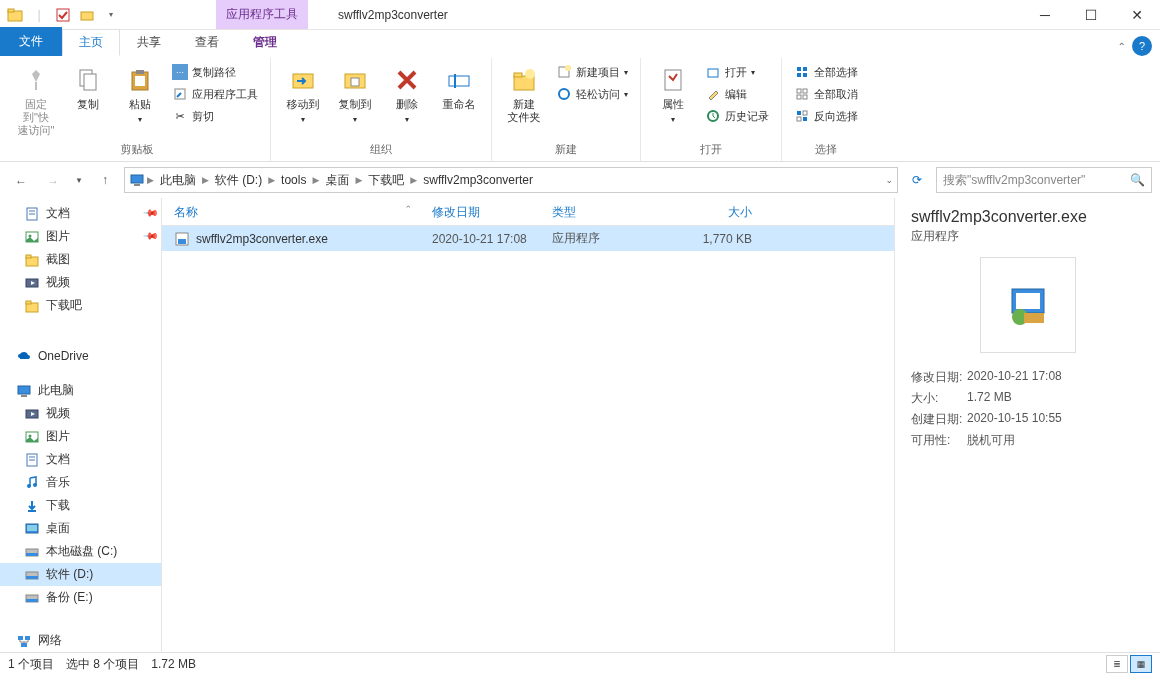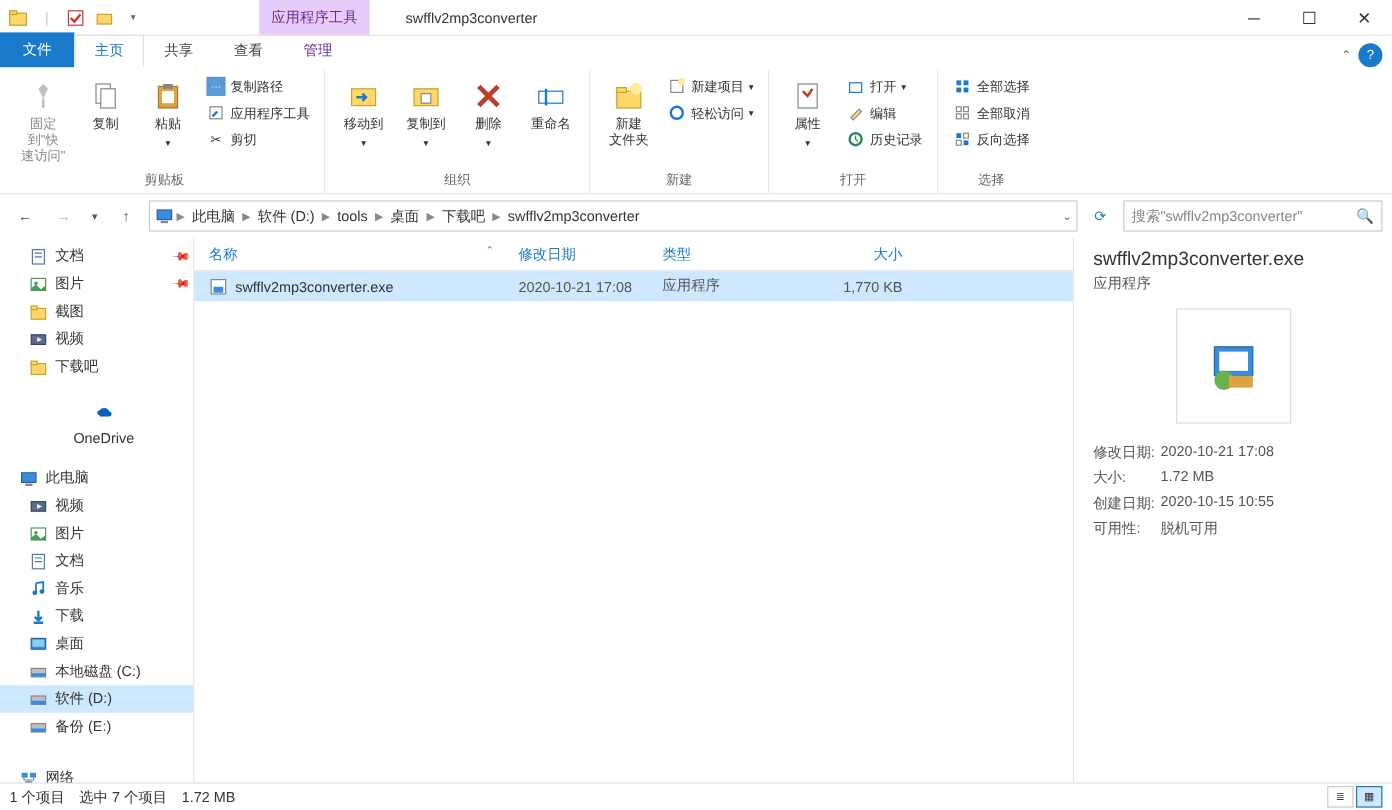--- a/index.html
+++ b/index.html
@@ -12,21 +12,21 @@
 .tb-contextual { background: #e6ccfa; color: #6b2e8e; padding: 2px 10px; font-size: 12px; margin-left: 90px; height: 100%; display: flex; align-items: center; }
 .tb-title { margin-left: 30px; font-size: 12px; }
 .tb-controls { margin-left: auto; display: flex; }
 .tb-btn { width: 46px; height: 30px; display: flex; align-items: center; justify-content: center; font-size: 14px; }
 
 
 .tabs { height: 26px; display: flex; align-items: flex-end; background: #fff; padding-left: 0; }
 .tab { padding: 4px 16px; font-size: 12px; color: #444; border: 1px solid transparent; cursor: pointer; }
 .tab.file { background: #1979ca; color: #fff; padding: 5px 18px; text-align: center; }
 .tab.active { border: 1px solid #e0e0e0; border-bottom-color: #fff; background: #fff; color: #1979ca; }
-.tab.contextual { color: #6b2e8e; }
+.tab.contextual { color: #6b2e8e; font-weight: bold; }
 .tabs-right { margin-left: auto; display: flex; align-items: center; padding-right: 8px; gap: 6px; }
 .help-icon { width: 20px; height: 20px; border-radius: 50%; background: #1979ca; color: #fff; display: flex; align-items: center; justify-content: center; font-size: 11px; }
 
 
 .ribbon { height: 106px; background: #fff; border-bottom: 1px solid #e0e0e0; display: flex; padding: 2px 4px 0; }
 .group { display: flex; flex-direction: column; padding: 0 8px; border-right: 1px solid #e8e8e8; }
 .group-body { flex: 1; display: flex; gap: 4px; padding-top: 4px; }
 .group-label { text-align: center; color: #666; font-size: 11px; padding: 2px 0 4px; }
 .rbtn-large { display: flex; flex-direction: column; align-items: center; justify-content: flex-start; width: 48px; padding: 2px 2px; gap: 2px; text-align: center; font-size: 11px; line-height: 13px; }
 .rbtn-icon-l { width: 32px; height: 32px; display: flex; align-items: center; justify-content: center; }
@@ -431,21 +431,21 @@
       </div>
       <div class="side-item">
         <div class="side-icon">
           <svg width="16" height="16">
             <rect x="2" y="5" width="12" height="9" fill="#ffd76a" stroke="#c9a227"></rect>
             <rect x="2" y="3" width="5" height="3" fill="#ffd76a" stroke="#c9a227"></rect>
           </svg>
         </div>
         <span>下载吧</span>
       </div>
-      <div class="side-item l1" style="margin-top: 16px; flex-direction: column;">
+      <div class="side-item l1" style="margin-top: 28px;">
         <div class="side-icon">
           <svg width="16" height="16">
             <path d="M4 10 Q2 10 2 8 Q2 6 4 6 Q5 4 8 4 Q11 4 12 7 Q14 7 14 9 Q14 11 12 11 L4 11 Z" fill="#0364b8"></path>
           </svg>
         </div>
         <span>OneDrive</span>
       </div>
       <div class="side-item l1" style="margin-top: 12px;">
         <div class="side-icon">
           <svg width="16" height="16">
@@ -603,19 +603,19 @@
         <div class="det-row">
           <span class="label">可用性:</span>
           <span>脱机可用</span>
         </div>
       </div>
   </div>
 </div>
 
 <div class="statusbar">
   <span>1 个项目</span>
-  <span>选中 7 个项目</span>
+  <span>选中 8 个项目</span>
   <span>1.72 MB</span>
   <div class="views">
     <div class="view-btn">≣</div>
     <div class="view-btn active">▦</div>
   </div>
 </div>
 
 </body></html>

